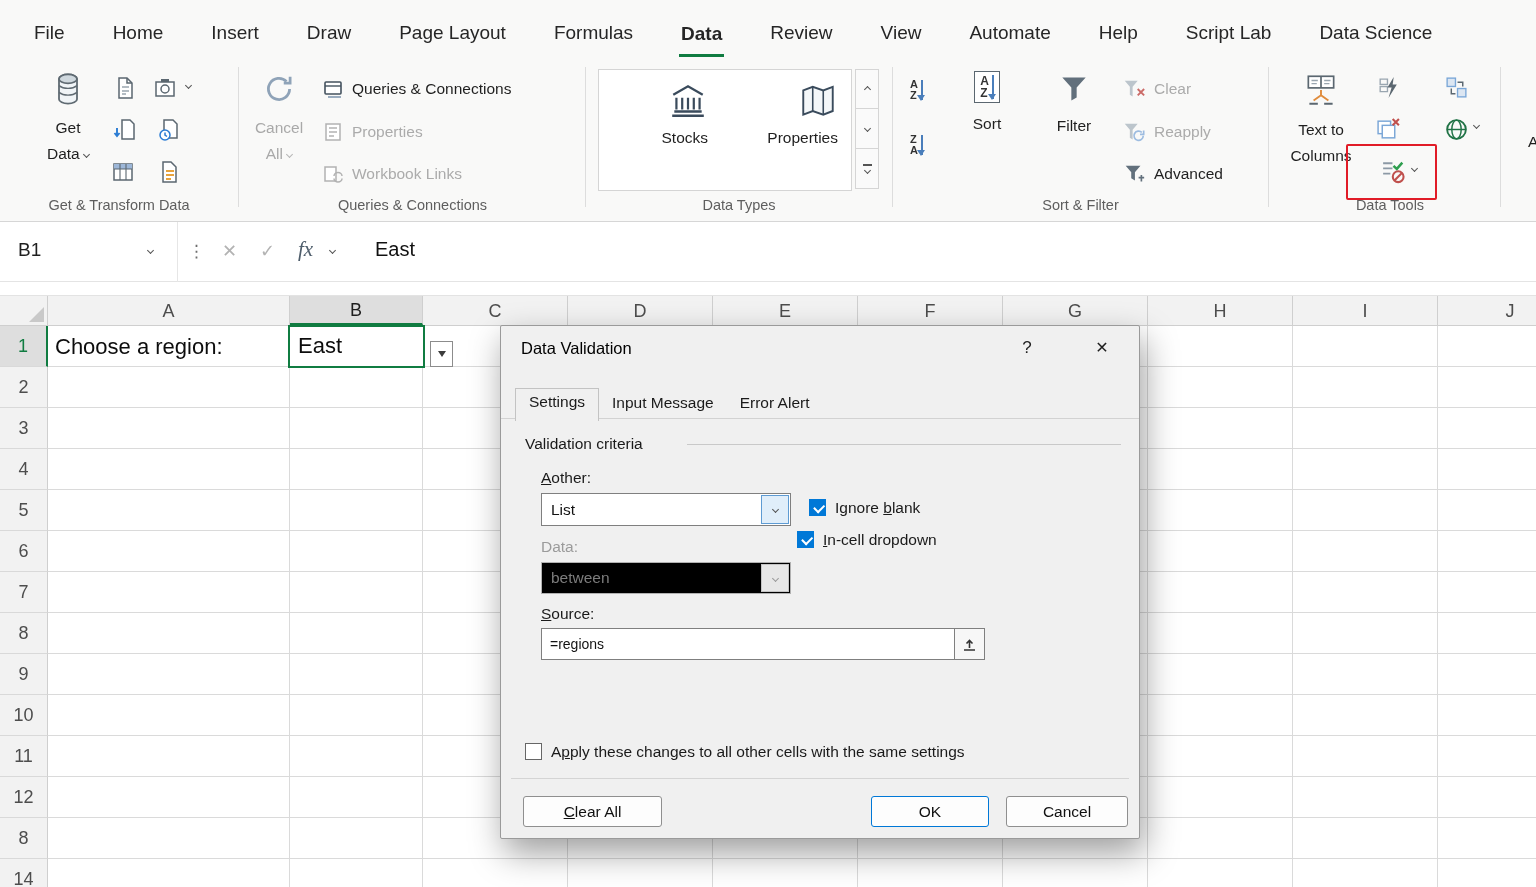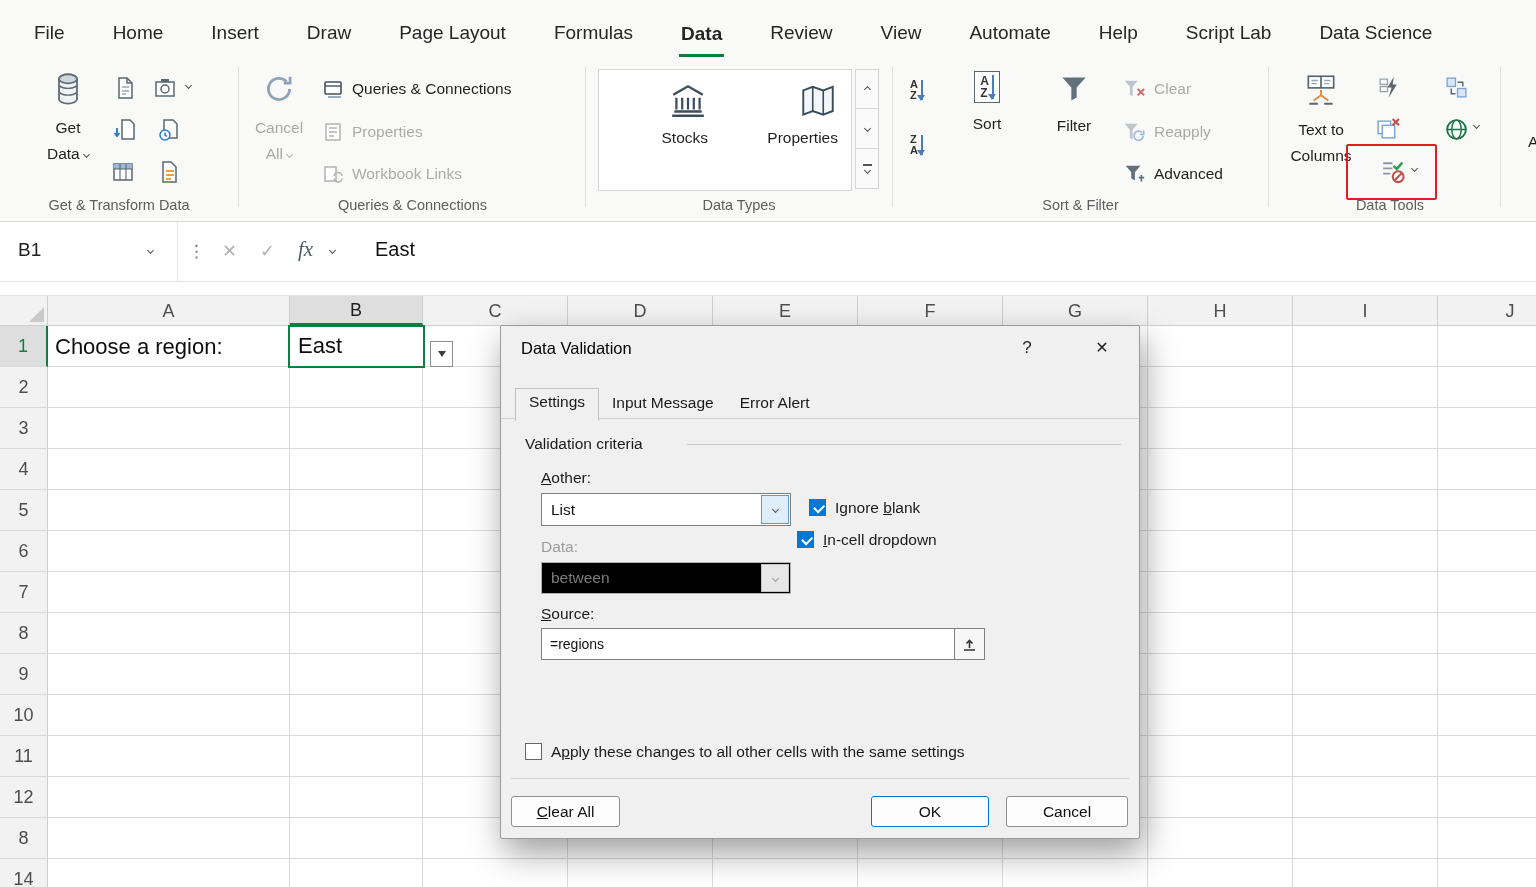--- a/index.html
+++ b/index.html
@@ -479,18 +479,18 @@
     </div>
   </div>
 
   <div class="chk" id="cb-apply" style="left:24px;top:416px">
     <span class="box"></span>
     <span class="cl"><span>A</span><span class="ukey">p</span><span>ply these changes to all other cells with the same settings</span></span>
   </div>
 
   <div class="dlg-sep"></div>
 
-  <div class="dlgbtn" style="left:10px;top:470px;width:109px">
+  <div class="dlgbtn" style="left:22px;top:470px;width:139px">
       <span><span class="ukey">C</span><span>lear All</span></span>
     </div>
   <div class="dlgbtn default" style="left:370px;top:470px;width:118px">OK</div>
   <div class="dlgbtn" style="left:505px;top:470px;width:122px">Cancel</div>
 </div>
 
 </body></html>

